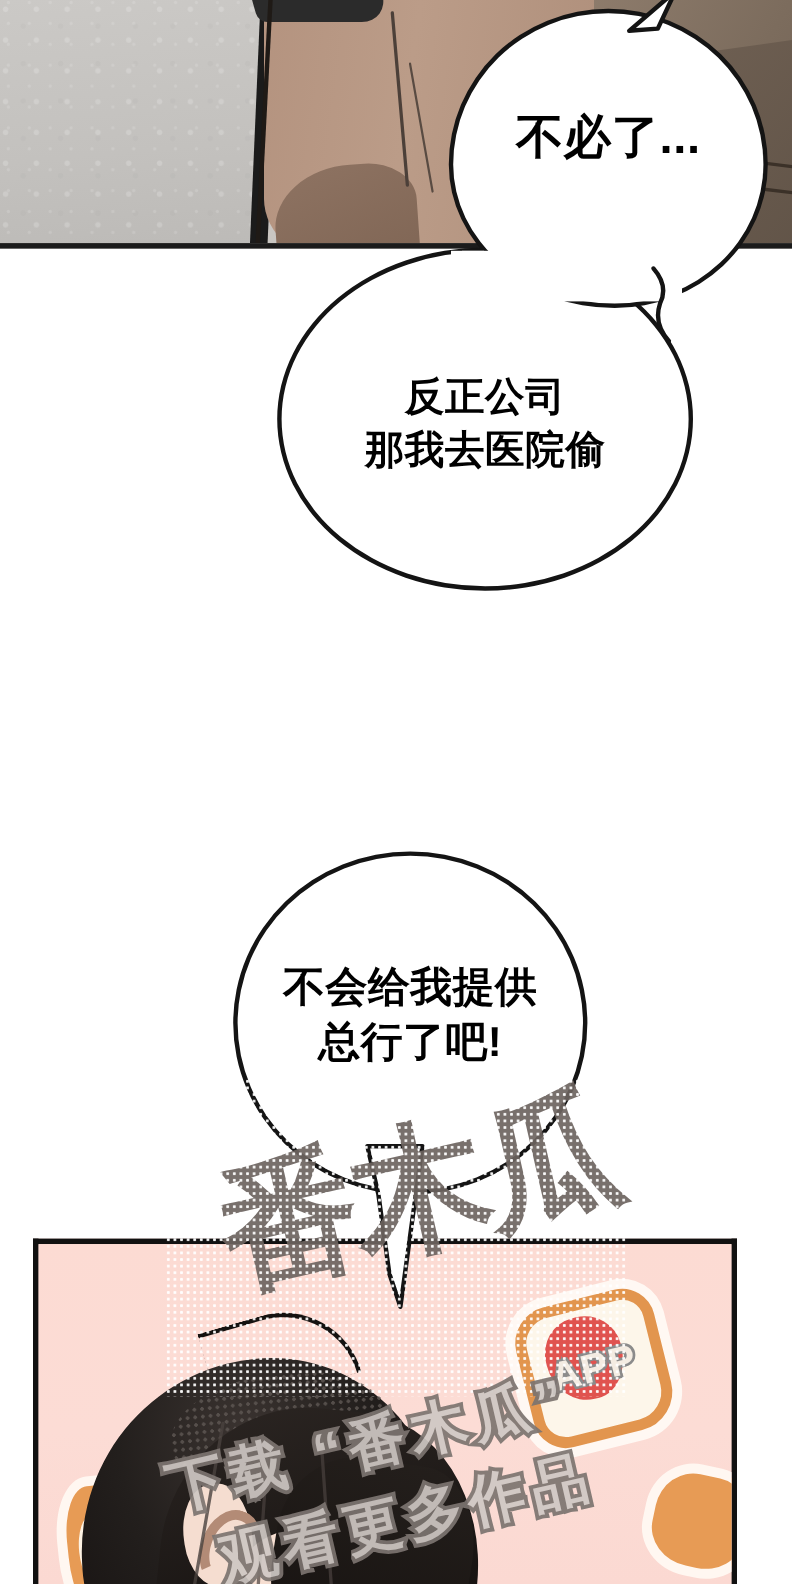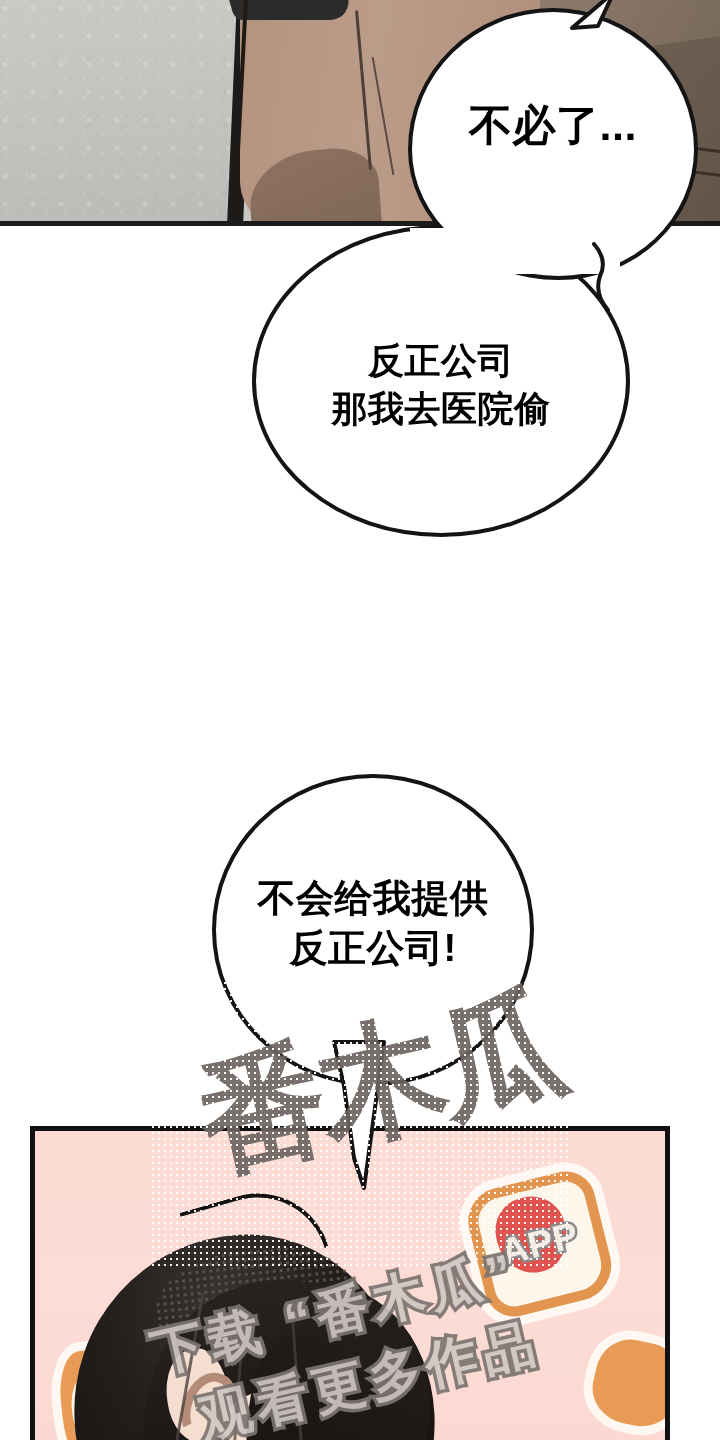--- a/index.html
+++ b/index.html
@@ -527,21 +527,21 @@
 
   <div class="merge-notch">
     <svg width="60" height="70" viewBox="0 0 60 70" aria-hidden="true">
       <path d="M2 2 Q16 18 8 34 Q2 52 16 68" fill="none" stroke="#141414" stroke-width="4" stroke-linecap="round"></path>
     </svg>
   </div>
 
   <div class="bubble bubble-3">
     <div class="bubble-text">
       <span>不会给我提供</span>
-      <span>反正公司!</span>
+      <span>总行了吧!</span>
     </div>
   </div>
 
   <div class="tail-down">
     <svg width="110" height="160" viewBox="0 0 110 160" aria-hidden="true">
       <path d="M4 4 L54 4 L34 150 L24 120 L14 48 Z" fill="#ffffff" stroke="#141414" stroke-width="4" stroke-linejoin="round"></path>
     </svg>
   </div>
 
   <div class="panel-bottom">

